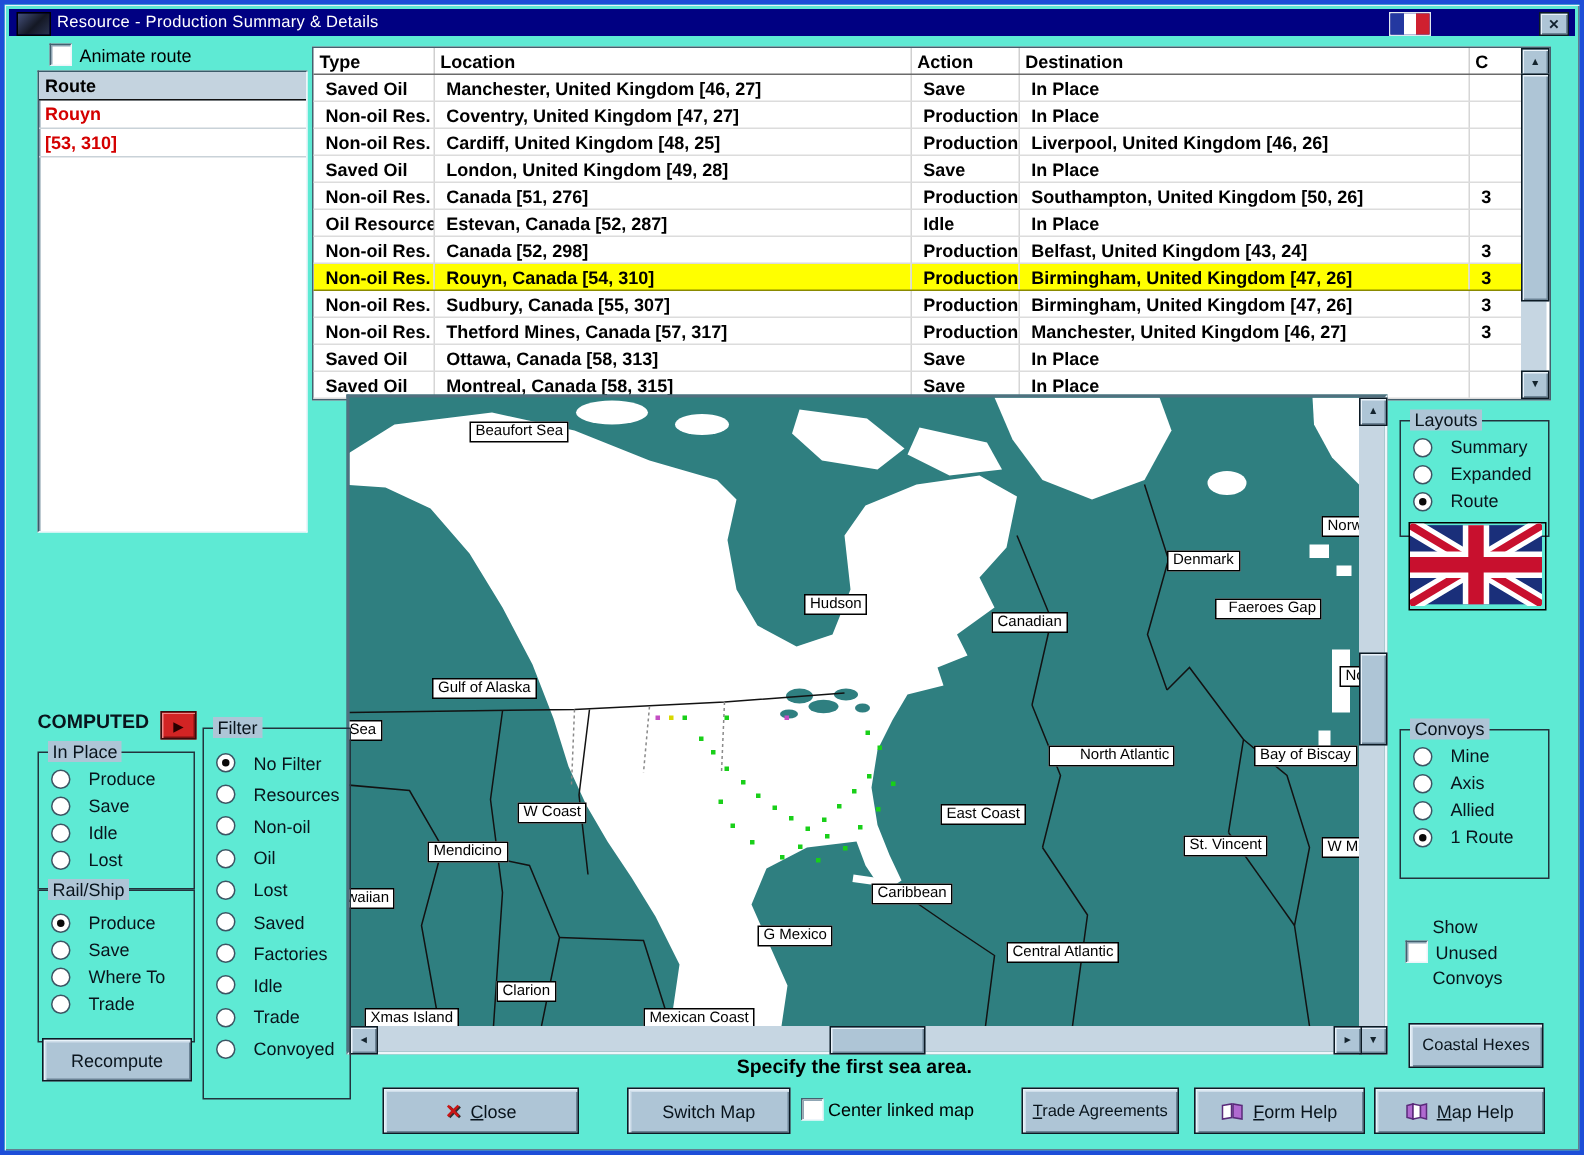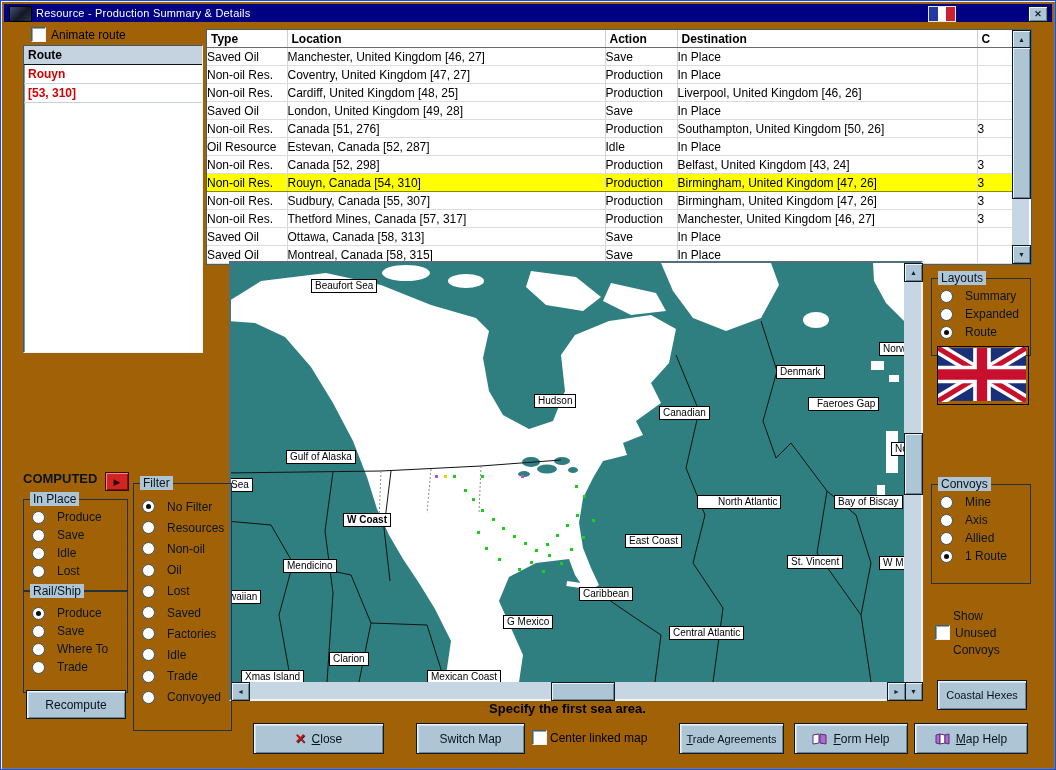--- a/index.html
+++ b/index.html
@@ -1,21 +1,21 @@
 <!DOCTYPE html>
 <html><head>
 <meta charset="utf-8">
 <style>
   html,body{margin:0;padding:0;}
   body{width:1056px;height:770px;position:relative;overflow:hidden;
        font-family:"Liberation Sans",sans-serif;background:#aec5d6;}
   .abs{position:absolute;}
 
   
-  .window{position:absolute;inset:0;background:#a16207;border:1px solid #1d4ed8;
+  .window{position:absolute;inset:0;background:#5eead4;border:3px solid #1d4ed8;
           box-shadow:inset 1px 1px 0 #e9f2f9, inset -1px -1px 0 #647e8f;}
   .titlebar{position:absolute;left:3px;top:3px;right:3px;height:18px;background:#000082;
             display:flex;align-items:center;}
   .title-icon{position:absolute;left:5px;top:2px;width:21px;height:14px;border:1px solid #000;
               background:linear-gradient(135deg,#44507a 0%,#141824 55%,#2a3350 100%);}
   .title-text{position:absolute;left:32px;top:3px;color:#fff;font-size:11px;letter-spacing:.2px;}
   .flag-fr{position:absolute;right:96px;top:2px;width:26px;height:14px;display:flex;border:1px solid #dfe8ef;}
   .flag-fr i{flex:1;}
   .flag-fr .b{background:#2438a0;} .flag-fr .w{background:#fff;} .flag-fr .r{background:#cf2030;}
   .close-btn{position:absolute;right:4px;top:2px;width:18px;height:14px;background:#aec5d6;
@@ -44,22 +44,22 @@
   .route-head{height:18px;line-height:18px;padding-left:4px;background:#c4d3df;border-bottom:1px solid #111;
               font-size:12px;font-weight:bold;color:#000;}
   .route-item{height:18px;line-height:18px;padding-left:4px;font-size:12px;font-weight:bold;color:#d40000;
               border-bottom:1px solid #c9d2d8;}
 
   
   .table-wrap{position:absolute;left:205px;top:28px;width:824px;height:234px;background:#fff;border:1px solid #45606e;}
   table.res{border-collapse:collapse;table-layout:fixed;width:805px;font-size:12px;color:#000;}
   table.res th{font-weight:bold;text-align:left;background:#fff;border-bottom:1px solid #6b6b6b;border-right:1px solid #cfcfcf;
                padding:1px 4px;height:15px;white-space:nowrap;overflow:hidden;}
-  table.res td{border-bottom:1px solid #dcdcdc;border-right:1px solid #d6d6d6;padding:1px 0;height:15px;
-               white-space:nowrap;overflow:hidden;}
+  table.res td{border-bottom:1px solid #dcdcdc;border-right:1px solid #d6d6d6;padding:1px 8px;height:15px;
+               white-space:nowrap;overflow:hidden;font-weight:bold;}
   table.res tr.hl td{background:#ffff00;border-bottom:1px solid #8a8a00;}
   
   .sb-track{position:absolute;background:#c6d6e2;}
   .sb-btn{position:absolute;width:17px;height:17px;background:#aec5d6;border:1px solid #0c1a24;
           box-shadow:inset 1px 1px 0 #e9f2f9, inset -1px -1px 0 #6c8496;
           display:flex;align-items:center;justify-content:center;font-size:7px;color:#14242e;}
   .sb-thumb{position:absolute;background:#aec5d6;border:1px solid #0c1a24;
             box-shadow:inset 1px 1px 0 #e9f2f9, inset -1px -1px 0 #6c8496;}
 
   
@@ -325,21 +325,21 @@
           <div class="map-label" style="left: 303px; top: 131px;">Hudson</div>
           <div class="map-label" style="left: 648px; top: 79px;">Norw</div>
           <div class="map-label" style="left: 545px; top: 102px;">Denmark</div>
           <div class="map-label" style="left: 428px; top: 143px;">Canadian</div>
           <div class="map-label" style="left: 577px; top: 134px; padding-left: 8px;">Faeroes Gap</div>
           <div class="map-label" style="left: 55px; top: 187px;">Gulf of Alaska</div>
           <div class="map-label" style="left: -4px; top: 215px;">Sea</div>
           <div class="map-label" style="left: 466px; top: 232px; padding-left: 20px;">North Atlantic</div>
           <div class="map-label" style="left: 660px; top: 179px;">No</div>
           <div class="map-label" style="left: 603px; top: 232px;">Bay of Biscay</div>
-          <div class="map-label" style="left: 112px; top: 250px; font-weight: bold;">W Coast</div>
+          <div class="map-label" style="left: 112px; top: 270px;">W Coast</div>
           <div class="map-label" style="left: 394px; top: 271px;">East Coast</div>
           <div class="map-label" style="left: 52px; top: 296px;">Mendicino</div>
           <div class="map-label" style="left: 556px; top: 292px;">St. Vincent</div>
           <div class="map-label" style="left: 648px; top: 293px;">W Me</div>
           <div class="map-label" style="left: -6px; top: 327px;">waiian</div>
           <div class="map-label" style="left: 348px; top: 324px;">Caribbean</div>
           <div class="map-label" style="left: 272px; top: 352px;">G Mexico</div>
           <div class="map-label" style="left: 438px; top: 363px;">Central Atlantic</div>
           <div class="map-label" style="left: 10px; top: 407px;">Xmas Island</div>
           <div class="map-label" style="left: 98px; top: 389px;">Clarion</div>

